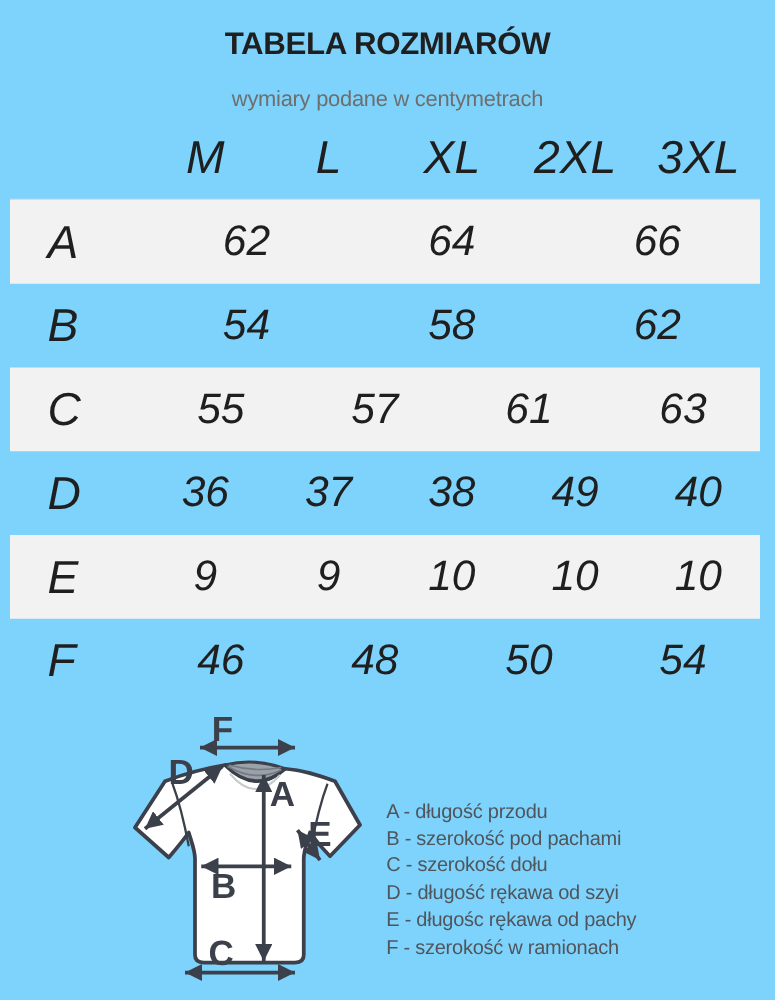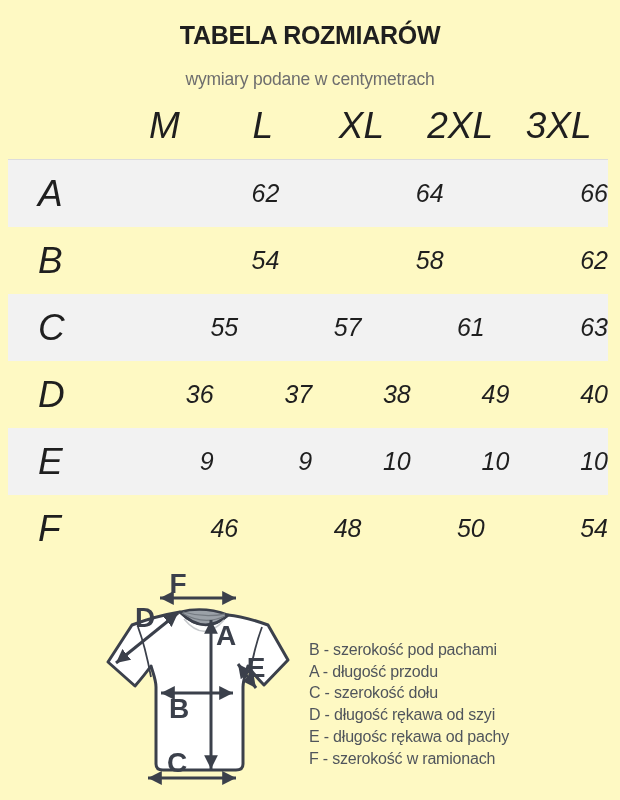--- a/index.html
+++ b/index.html
@@ -8,37 +8,37 @@
     --row-shade:#f2f2f2;
     --divider:#dcdcdc;
     --diagram-ink:#3b404b;
     --collar-fill:#9ba1a8;
     --collar-hatch:#747a81;
     --legend-text:#50555c;
   }
   *{margin:0;padding:0;box-sizing:border-box;}
   html,body{background:#fff;}
   body{font-family:"Liberation Sans",sans-serif;}
-  .page{position:relative;width:620px;height:800px;background:#fef9c3;overflow:hidden;}
+  .page{position:relative;width:620px;height:800px;background:#7dd3fc;overflow:hidden;}
 
   
   .chart-header{position:absolute;top:22px;left:0;width:620px;text-align:center;}
   .chart-title{font-size:25px;font-weight:bold;letter-spacing:-.3px;color:var(--text-ink);line-height:1.1;}
   .chart-subtitle{font-size:17.5px;letter-spacing:-.2px;color:var(--subtitle-gray);line-height:1.2;margin-top:19px;}
 
   
   .size-table{position:absolute;left:8px;top:92px;width:600px;}
   .header-row{display:flex;height:67px;align-items:center;}
   .header-spacer{width:107px;flex:none;}
   .hcell{flex:1;text-align:center;font-style:italic;font-size:37px;color:var(--text-ink);}
   .table-divider{width:600px;height:1px;background:var(--divider);}
   .trow{display:flex;height:67px;align-items:center;}
   .trow.shaded{background:var(--row-shade);}
   .rlabel{width:107px;flex:none;padding-left:30px;font-style:italic;font-size:37px;color:var(--text-ink);}
-  .dcell{flex:1;text-align:right;font-style:italic;font-size:25px;color:var(--text-ink);}
+  .dcell{flex:1;text-align:center;font-style:italic;font-size:34px;color:var(--text-ink);}
 
   
   .tshirt-svg{position:absolute;left:98px;top:563px;width:222px;height:237px;}
   .tshirt-svg text{font-family:"Liberation Sans",sans-serif;font-size:28px;font-weight:600;fill:var(--diagram-ink);}
 
   
   .legend{position:absolute;left:309px;top:639px;color:var(--legend-text);font-size:16px;letter-spacing:-.2px;}
   .legend-line{line-height:21.7px;white-space:nowrap;}
 </style>
 </head>
@@ -145,21 +145,21 @@
       <text x="47" y="64">D</text>
       <text x="128" y="82">A</text>
       <text x="158" y="114">E</text>
       <text x="81" y="155">B</text>
       <text x="79" y="209">C</text>
     </g>
   </svg>
 
   <div class="legend">
 
-  <div class="legend-line">B - szerokość pod pachami</div>
-      <div class="legend-line">A - długość przodu</div>
+  <div class="legend-line">A - długość przodu</div>
+      <div class="legend-line">B - szerokość pod pachami</div>
       <div class="legend-line">C - szerokość dołu</div>
       <div class="legend-line">D - długość rękawa od szyi</div>
       <div class="legend-line">E - długośc rękawa od pachy</div>
       <div class="legend-line">F - szerokość w ramionach</div>
     </div>
 
 </div>
 
 </body></html>

